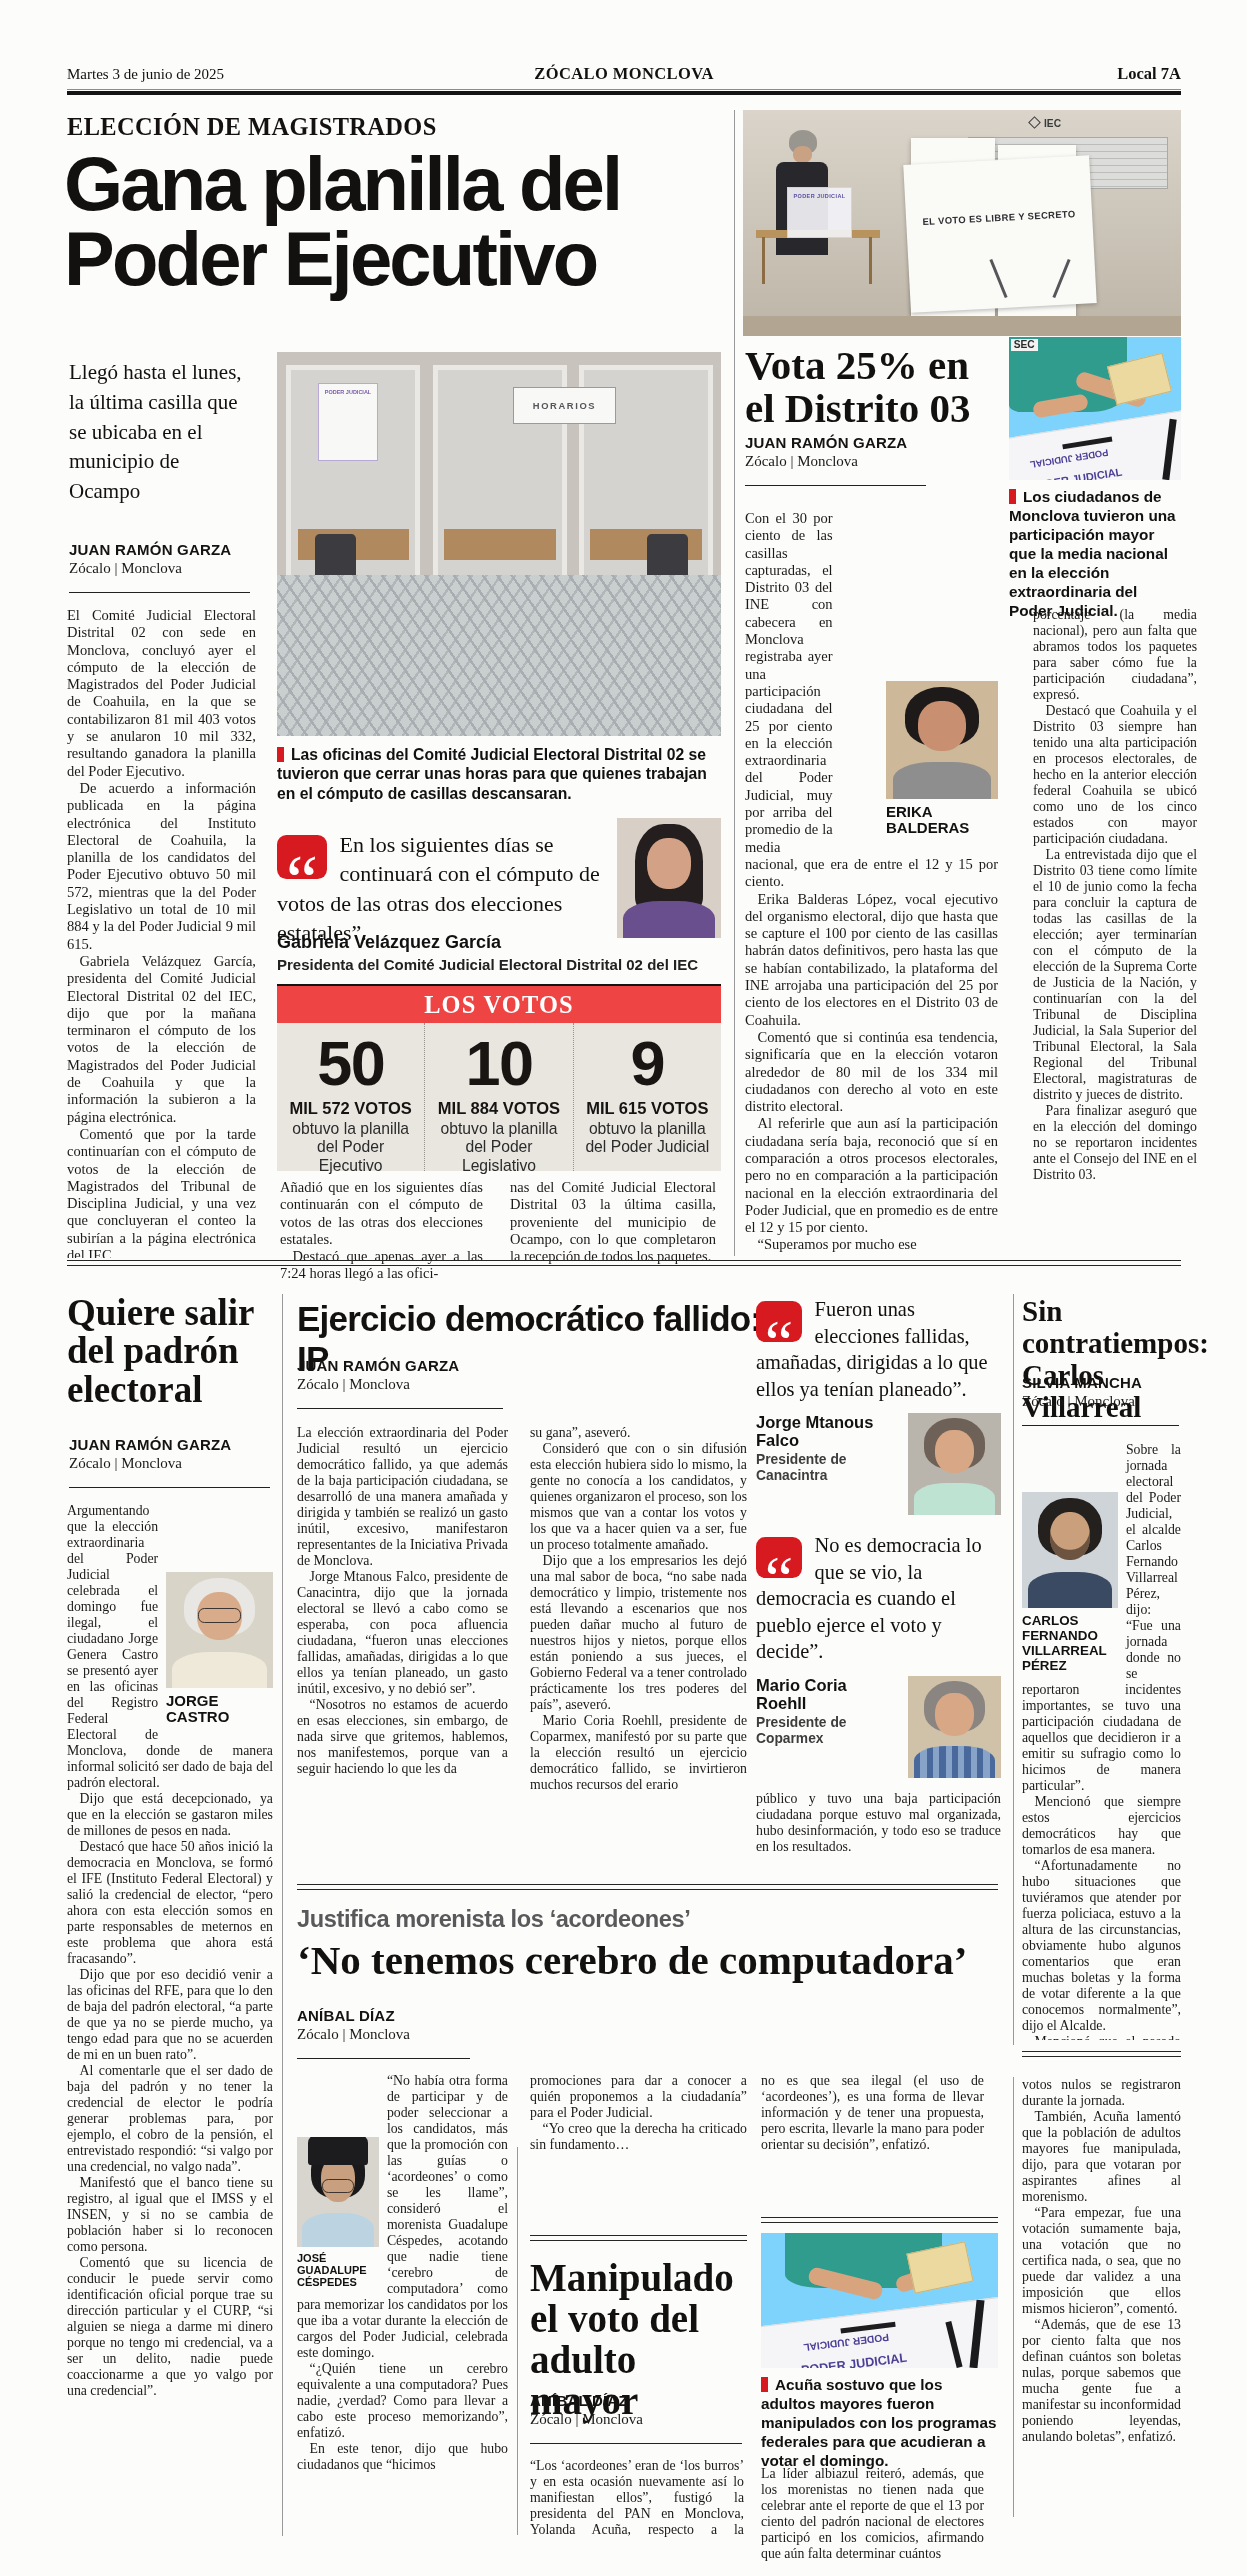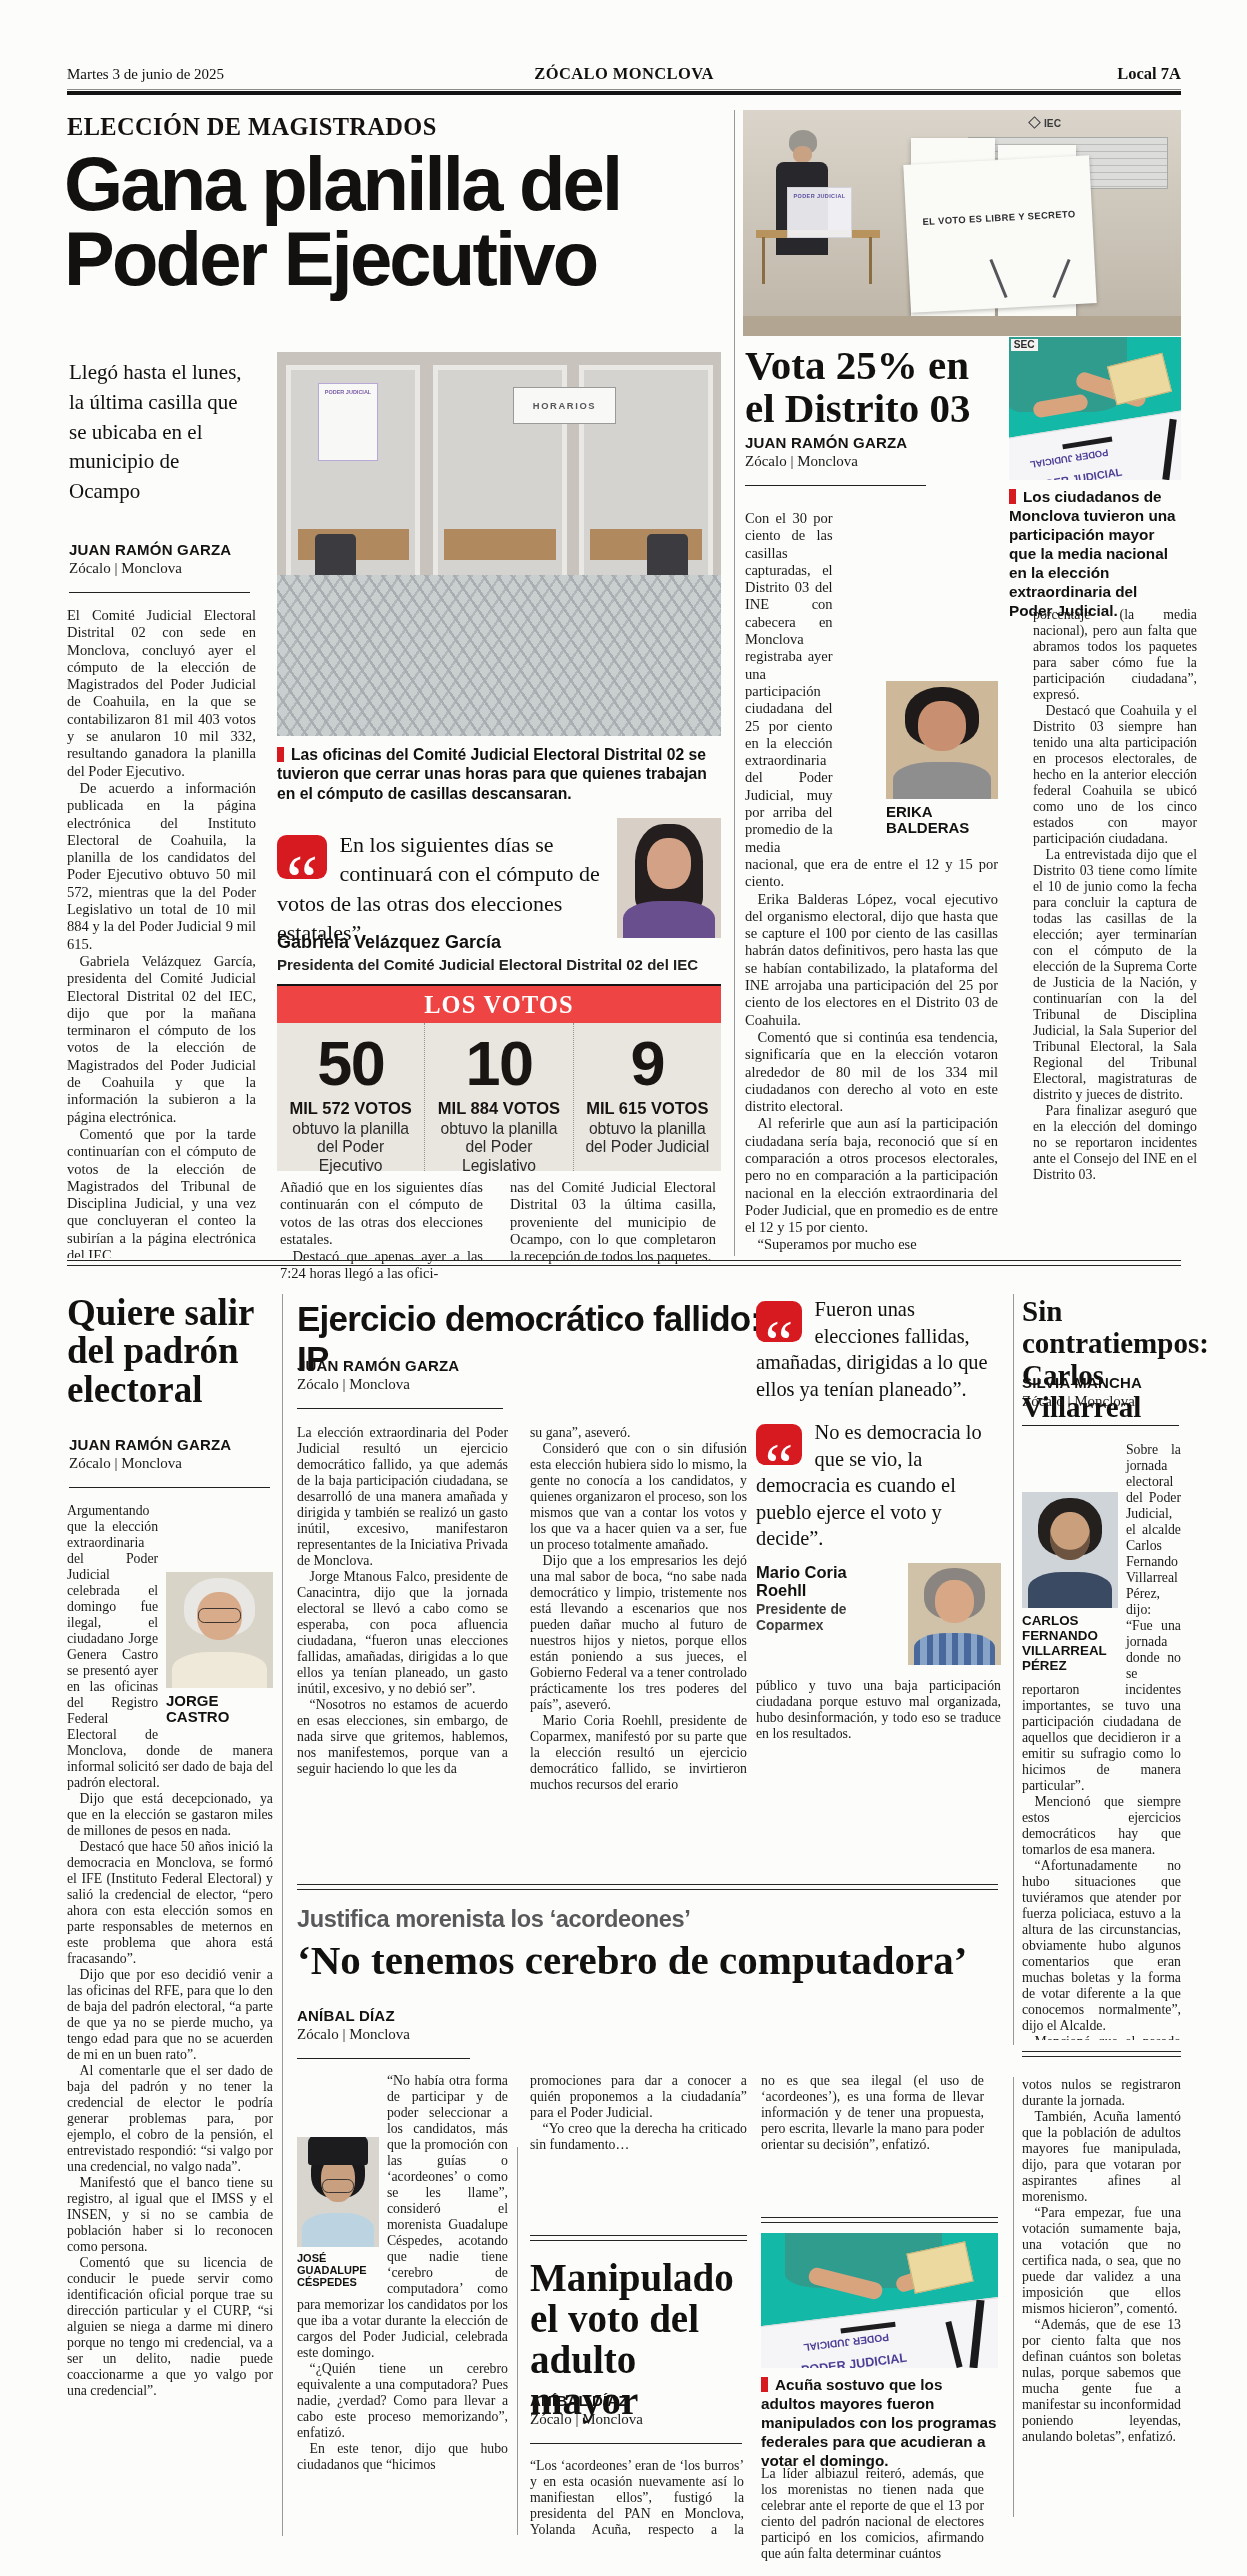--- a/index.html
+++ b/index.html
@@ -80,21 +80,21 @@
   .booth-leg{position:absolute;width:3.1px;height:41px;background:#55555a;}
   .w-hair{position:absolute;left:46px;top:20.4px;width:28px;height:23.6px;background:#99968f;border-radius:50% 50% 40% 40%;}
   .w-face{position:absolute;left:50px;top:36px;width:19px;height:17.3px;background:#c9a183;border-radius:45%;}
   .w-torso{position:absolute;left:33px;top:52px;width:52px;height:93px;background:#27272c;border-radius:7.9px 7.9px 0 0;}
   .w-table{position:absolute;left:12.6px;top:120px;width:124px;height:7.9px;background:#b9935e;}
   .w-tleg{position:absolute;top:127px;width:3.1px;height:47px;background:#8c6c42;}
   .ballot{position:absolute;left:44px;top:77px;width:63px;height:44px;background:rgba(242,242,247,.92);
           border:1.6px solid #d3d3dc;font-family:"Liberation Sans",sans-serif;font-weight:bold;
           font-size:5.5px;color:#5b4ea0;text-align:center;padding-top:4.7px;letter-spacing:0.4px;}
   .floor{position:absolute;left:0;right:0;bottom:0;height:20.4px;background:#b2a692;}
-  .scene-box{background:#14b8a6;}
+  .scene-box{background:#7dd3fc;}
   .sb-shirt{position:absolute;background:#2f9c8e;}
   .sb-arm{position:absolute;background:#d8a47e;border-radius:7.9px;}
   .sb-env{position:absolute;background:#ecd9a0;border:0.8px solid #c9b37a;}
   .sb-top{position:absolute;background:#f5f5f7;border-top:1.6px solid #dcdcde;}
   .sb-slot{position:absolute;background:#1d1d1f;}
   .pj{font-family:"Liberation Sans",sans-serif;font-weight:bold;color:#4b3f96;white-space:nowrap;}
   .sb-stand{position:absolute;background:#1b1b1d;}
   .sec-chip{position:absolute;left:1.6px;top:1.6px;background:#f3f3f1;padding:0.8px 3.1px;
             font-family:"Liberation Sans",sans-serif;font-weight:bold;font-size:10.2px;color:#2c2c2e;}
   
@@ -318,20 +318,29 @@
     <p>Mario Coria Roehll, presidente de Coparmex, manifestó por su parte que la elección resultó un ejercicio democrático fallido, se invirtieron muchos recursos del erario</p>
   </div>
 
   <div class="abs" style="left:756px;top:1296px;width:245px;height:585px;overflow:hidden;">
     <div style="overflow:hidden;">
       <div class="quote-icon q-float" style="width:46px;height:41px;">
           <span style="font-size:64px;line-height:83px;">“</span>
         </div>
       <div class="quote-text-sm">Fueron unas elecciones fallidas, amañadas, dirigidas a lo que ellos ya tenían planeado”.</div>
     </div>
+    <div style="margin-top:11px;overflow:hidden;">
+      <div class="photo headshot" style="float:right;width:93px;height:102px;--bg:#b9b4ac;--hair:#6e6258;--skin:#d8a886;--shirt:#bfe3d2;">
+        <div class="hs-hair"></div>
+        <div class="hs-face"></div>
+        <div class="hs-torso"></div>
+      </div>
+      <div class="attr-name" style="width:118px;">Jorge Mtanous Falco</div>
+      <div class="attr-role" style="width:118px;">Presidente de Canacintra</div>
+    </div>
     <div style="margin-top:17.3px;overflow:hidden;">
       <div class="quote-icon q-float" style="width:46px;height:41px;">
           <span style="font-size:64px;line-height:83px;">“</span>
         </div>
       <div class="quote-text-sm">No es democracia lo que se vio, la democracia es cuando el pueblo ejerce el voto y decide”.</div>
     </div>
     <div style="margin-top:11px;overflow:hidden;">
       <div class="photo headshot plaid" style="float:right;width:93px;height:102px;--bg:#cfc2a8;--hair:#8a8580;--skin:#d8a886;">
         <div class="hs-hair"></div>
         <div class="hs-face"></div>

